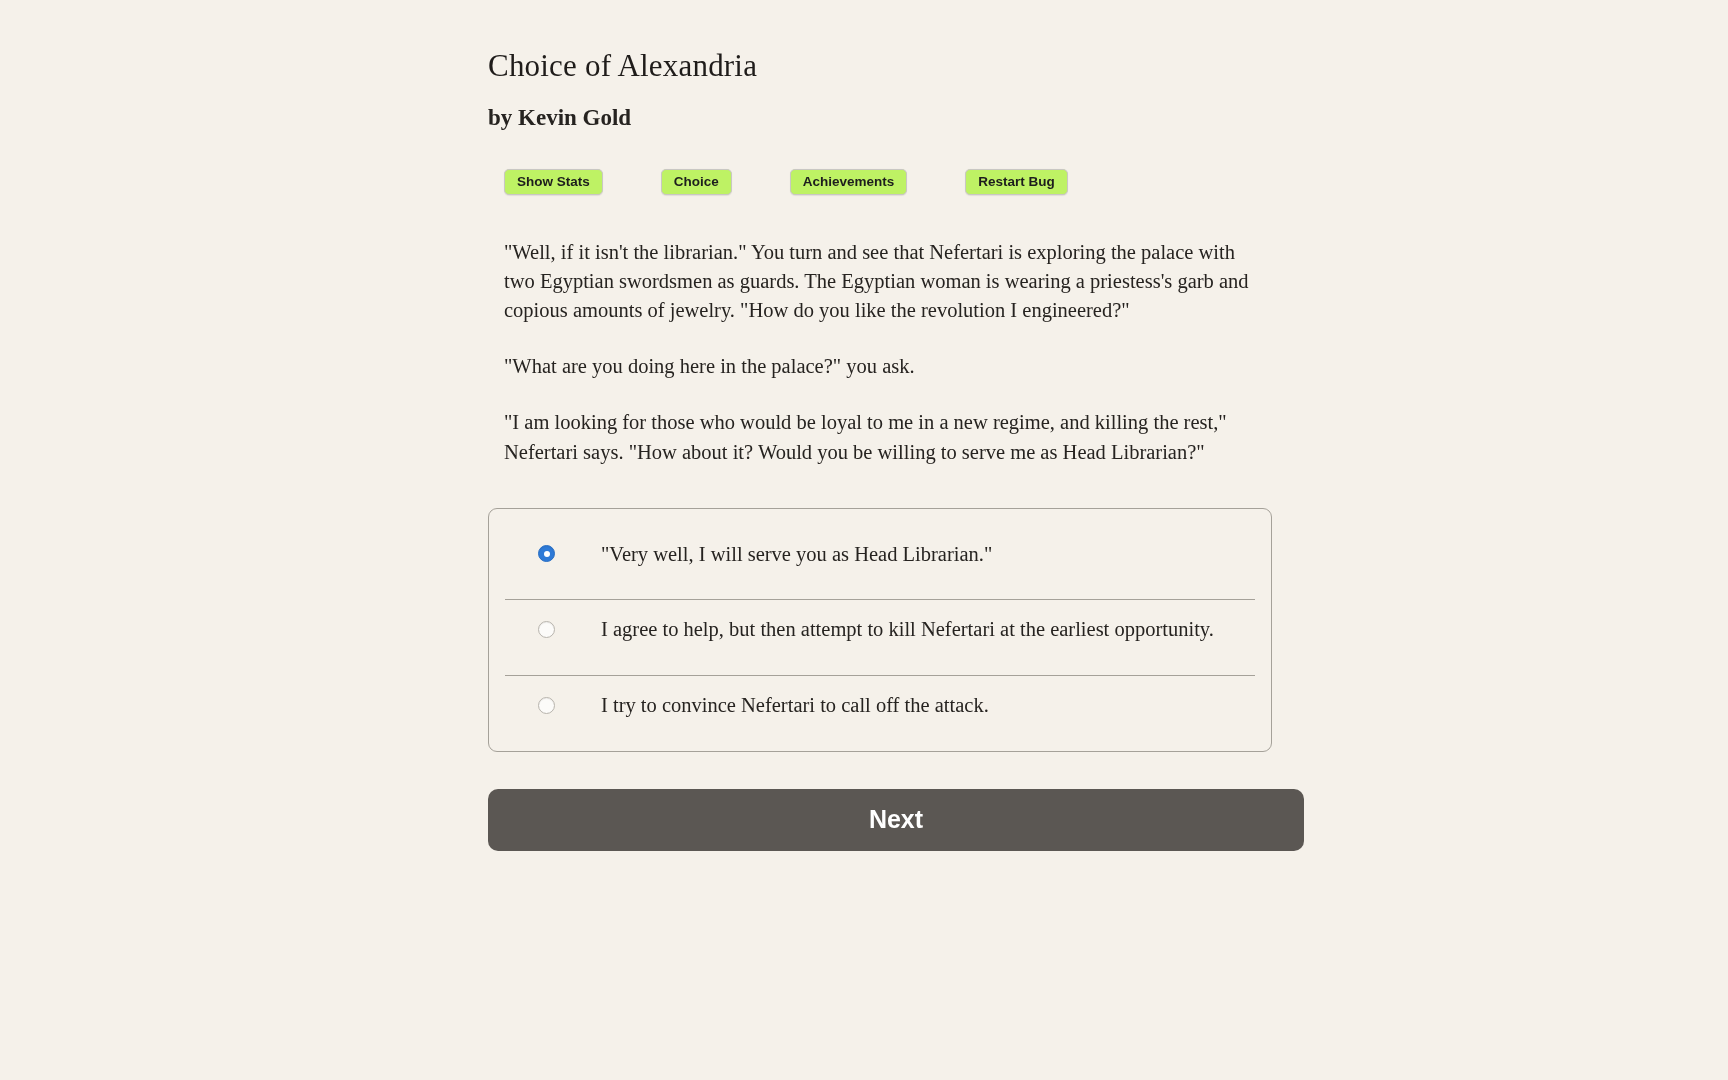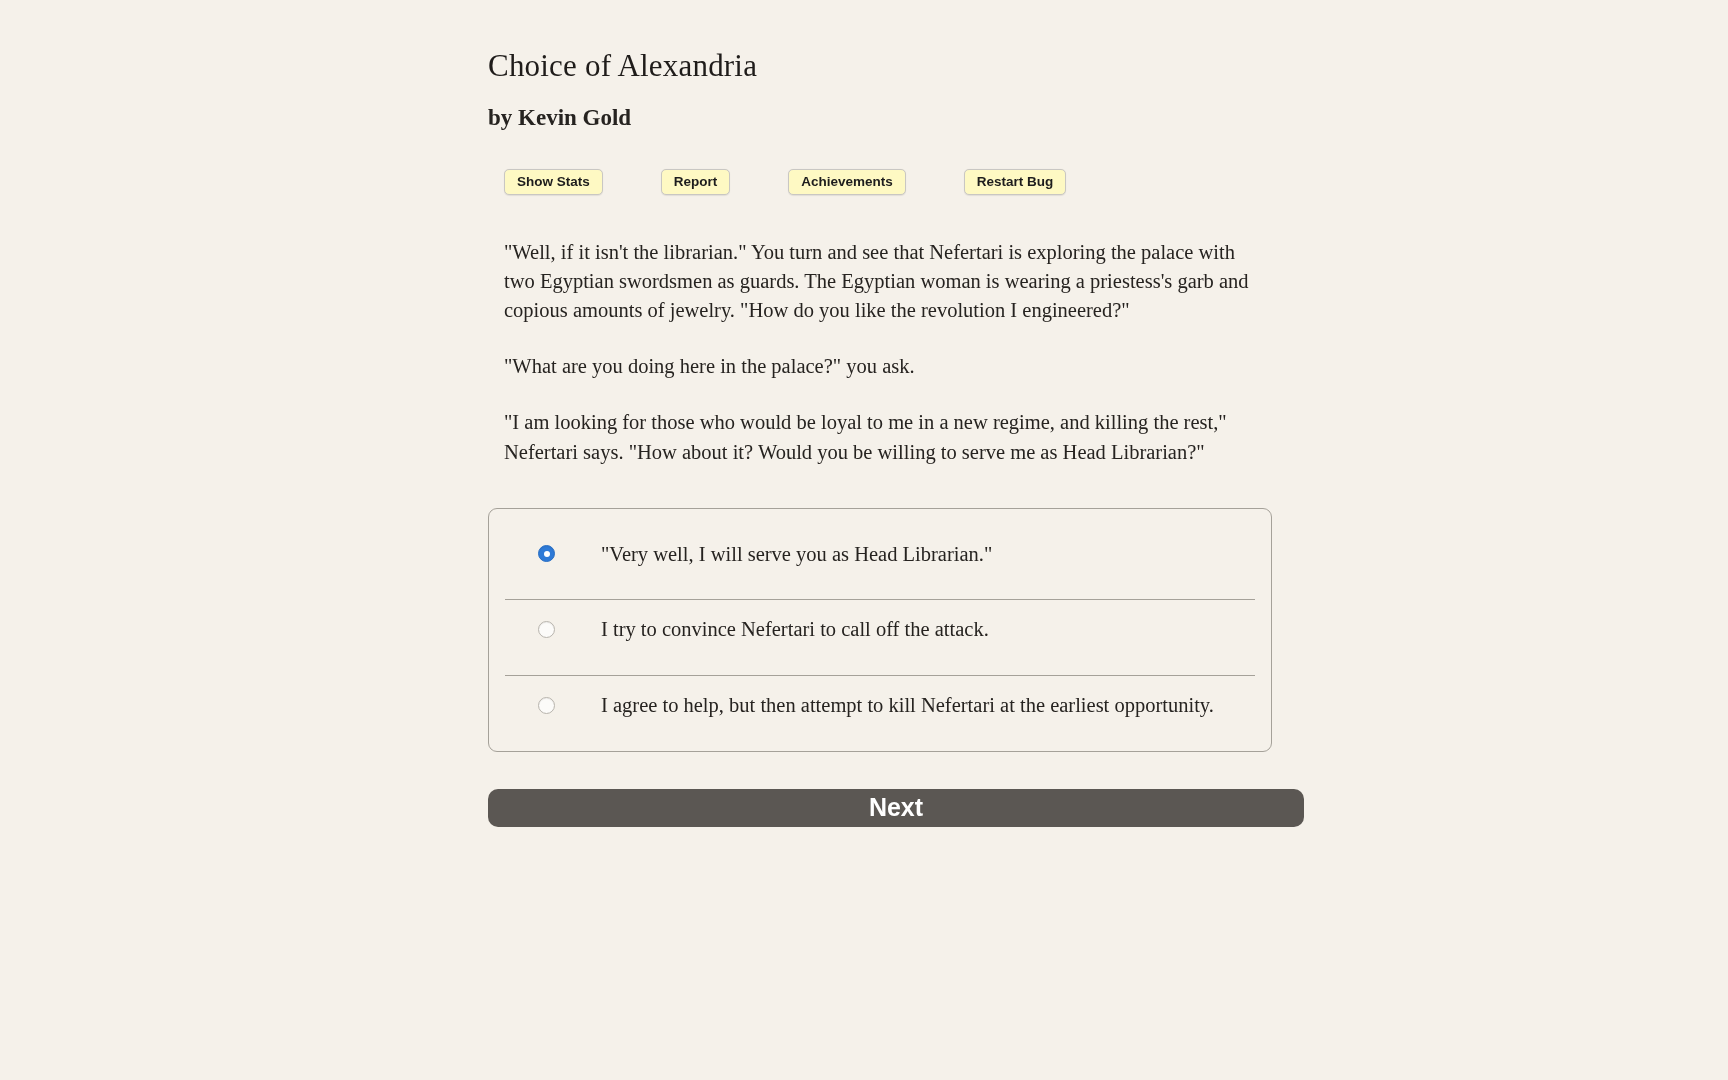--- a/index.html
+++ b/index.html
@@ -31,21 +31,21 @@
   .toolbar {
     margin-top: 22px;
     display: flex;
     gap: 26px;
   }
   .toolbar button {
     font-family: "Liberation Sans", sans-serif;
     font-size: 13.5px;
     font-weight: 700;
     color: #1d1d1d;
-    background: #fef9c3;
+    background: #bef264;
     border: 1px solid #c9c7c3;
     border-radius: 5px;
     padding: 4px 12px 5px 12px;
     cursor: pointer;
     box-shadow: 0 0.5px 1px rgba(0,0,0,0.08);
   }
   .story { margin-top: 10px; }
   .story p {
     font-size: 20.5px;
     line-height: 1.42;
@@ -90,21 +90,21 @@
     background: #ffffff;
   }
   .choice-label {
     font-size: 20.5px;
     line-height: 1.3;
     color: #262320;
   }
   .next-button {
     margin-top: 37px;
     width: 100%;
-    height: 38px;
+    height: 62px;
     background: #5b5753;
     border: none;
     border-radius: 10px;
     color: #ffffff;
     font-family: "Liberation Sans", sans-serif;
     font-size: 25px;
     font-weight: 700;
     cursor: pointer;
     display: flex;
     align-items: center;
@@ -115,41 +115,41 @@
 <body>
 
 <div class="content">
 
   <h1 class="title">Choice of Alexandria</h1>
 
   <div class="byline">by Kevin Gold</div>
 
   <div class="toolbar">
     <button>Show Stats</button>
-    <button>Report</button>
+    <button>Choice</button>
     <button>Achievements</button>
     <button>Restart Bug</button>
   </div>
 
   <div class="story">
     <p>"Well, if it isn't the librarian." You turn and see that Nefertari is exploring the palace with two Egyptian swordsmen as guards. The Egyptian woman is wearing a priestess's garb and copious amounts of jewelry. "How do you like the revolution I engineered?"</p>
     <p>"What are you doing here in the palace?" you ask.</p>
     <p>"I am looking for those who would be loyal to me in a new regime, and killing the rest," Nefertari says. "How about it? Would you be willing to serve me as Head Librarian?"</p>
   </div>
 
   <div class="choices">
     <div class="choice-row">
       <span class="radio selected"></span>
       <span class="choice-label">"Very well, I will serve you as Head Librarian."</span>
     </div>
     <div class="choice-row">
       <span class="radio"></span>
-      <span class="choice-label">I try to convince Nefertari to call off the attack.</span>
+      <span class="choice-label">I agree to help, but then attempt to kill Nefertari at the earliest opportunity.</span>
     </div>
     <div class="choice-row">
       <span class="radio"></span>
-      <span class="choice-label">I agree to help, but then attempt to kill Nefertari at the earliest opportunity.</span>
+      <span class="choice-label">I try to convince Nefertari to call off the attack.</span>
     </div>
   </div>
 
   <button class="next-button">Next</button>
 
 </div>
 
 </body></html>

